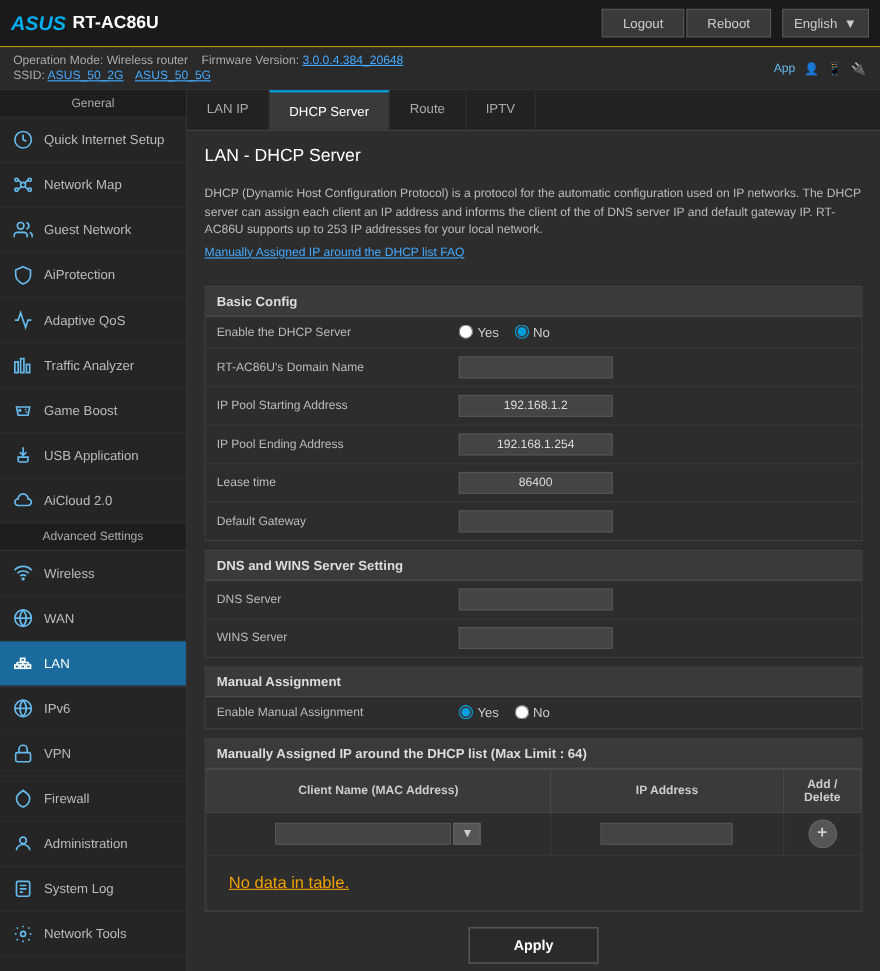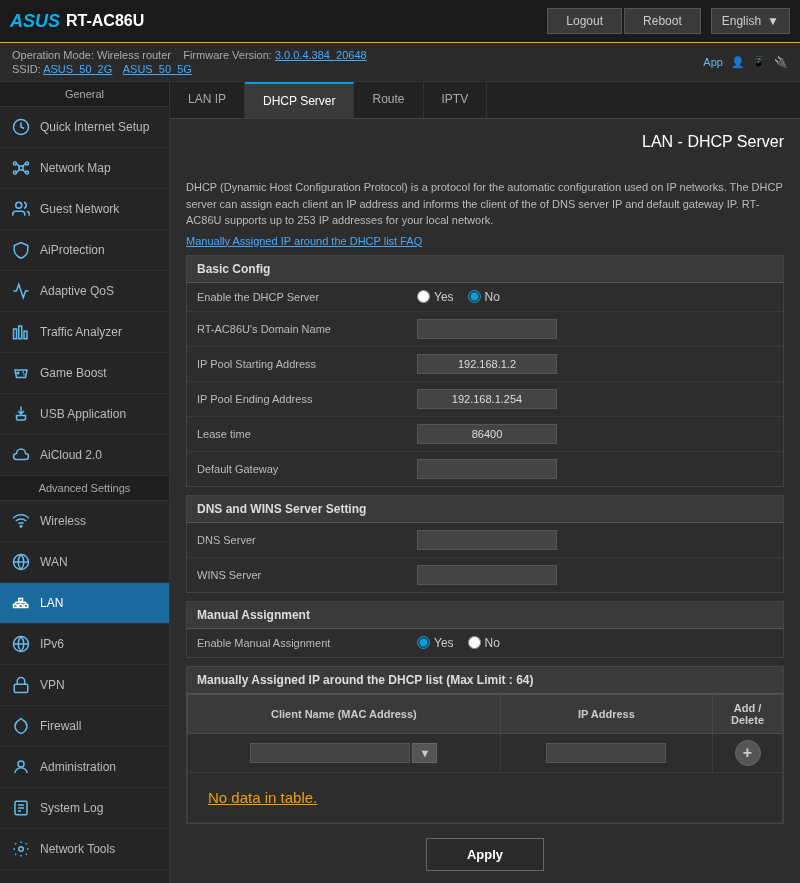--- a/index.html
+++ b/index.html
@@ -32,23 +32,23 @@
     
     .content { flex: 1; background: #2d2d2d; padding: 0; }
 
     
     .tabs { display: flex; background: #222; border-bottom: 1px solid #444; }
     .tab { padding: 10px 18px; cursor: pointer; color: #aaa; font-size: 12px; border-right: 1px solid #333; }
     .tab.active { background: #3a3a3a; color: #fff; border-top: 2px solid #00a0e0; }
 
     
     .page-content { padding: 14px 16px; }
-    .page-title { color: #fff; font-size: 16px; margin-bottom: 28px; text-align: right; }
+    .page-title { color: #fff; font-size: 16px; margin-bottom: 17px; }
     .page-desc { color: #bbb; font-size: 11px; line-height: 1.5; margin-bottom: 6px; }
-    .faq-link { color: #4af; text-decoration: underline; cursor: pointer; font-size: 11px; display: block; margin-bottom: 8px; }
+    .faq-link { color: #4af; text-decoration: underline; cursor: pointer; font-size: 11px; display: block; margin-bottom: 24px; }
 
     
     .section { margin-bottom: 0; border: 1px solid #444; }
     .section-header { background: #3a3a3a; color: #ddd; font-size: 12px; font-weight: bold; padding: 6px 10px; border-bottom: 1px solid #555; }
     .section-body { background: #2d2d2d; }
     .form-row { display: flex; align-items: center; padding: 7px 10px; border-bottom: 1px solid #383838; }
     .form-row:last-child { border-bottom: none; }
     .form-label { width: 220px; color: #bbb; font-size: 11px; flex-shrink: 0; }
     .form-control { flex: 1; }
     .form-input { background: #444; border: 1px solid #555; color: #ddd; padding: 3px 6px; font-size: 11px; width: 140px; outline: none; text-align: center; }

